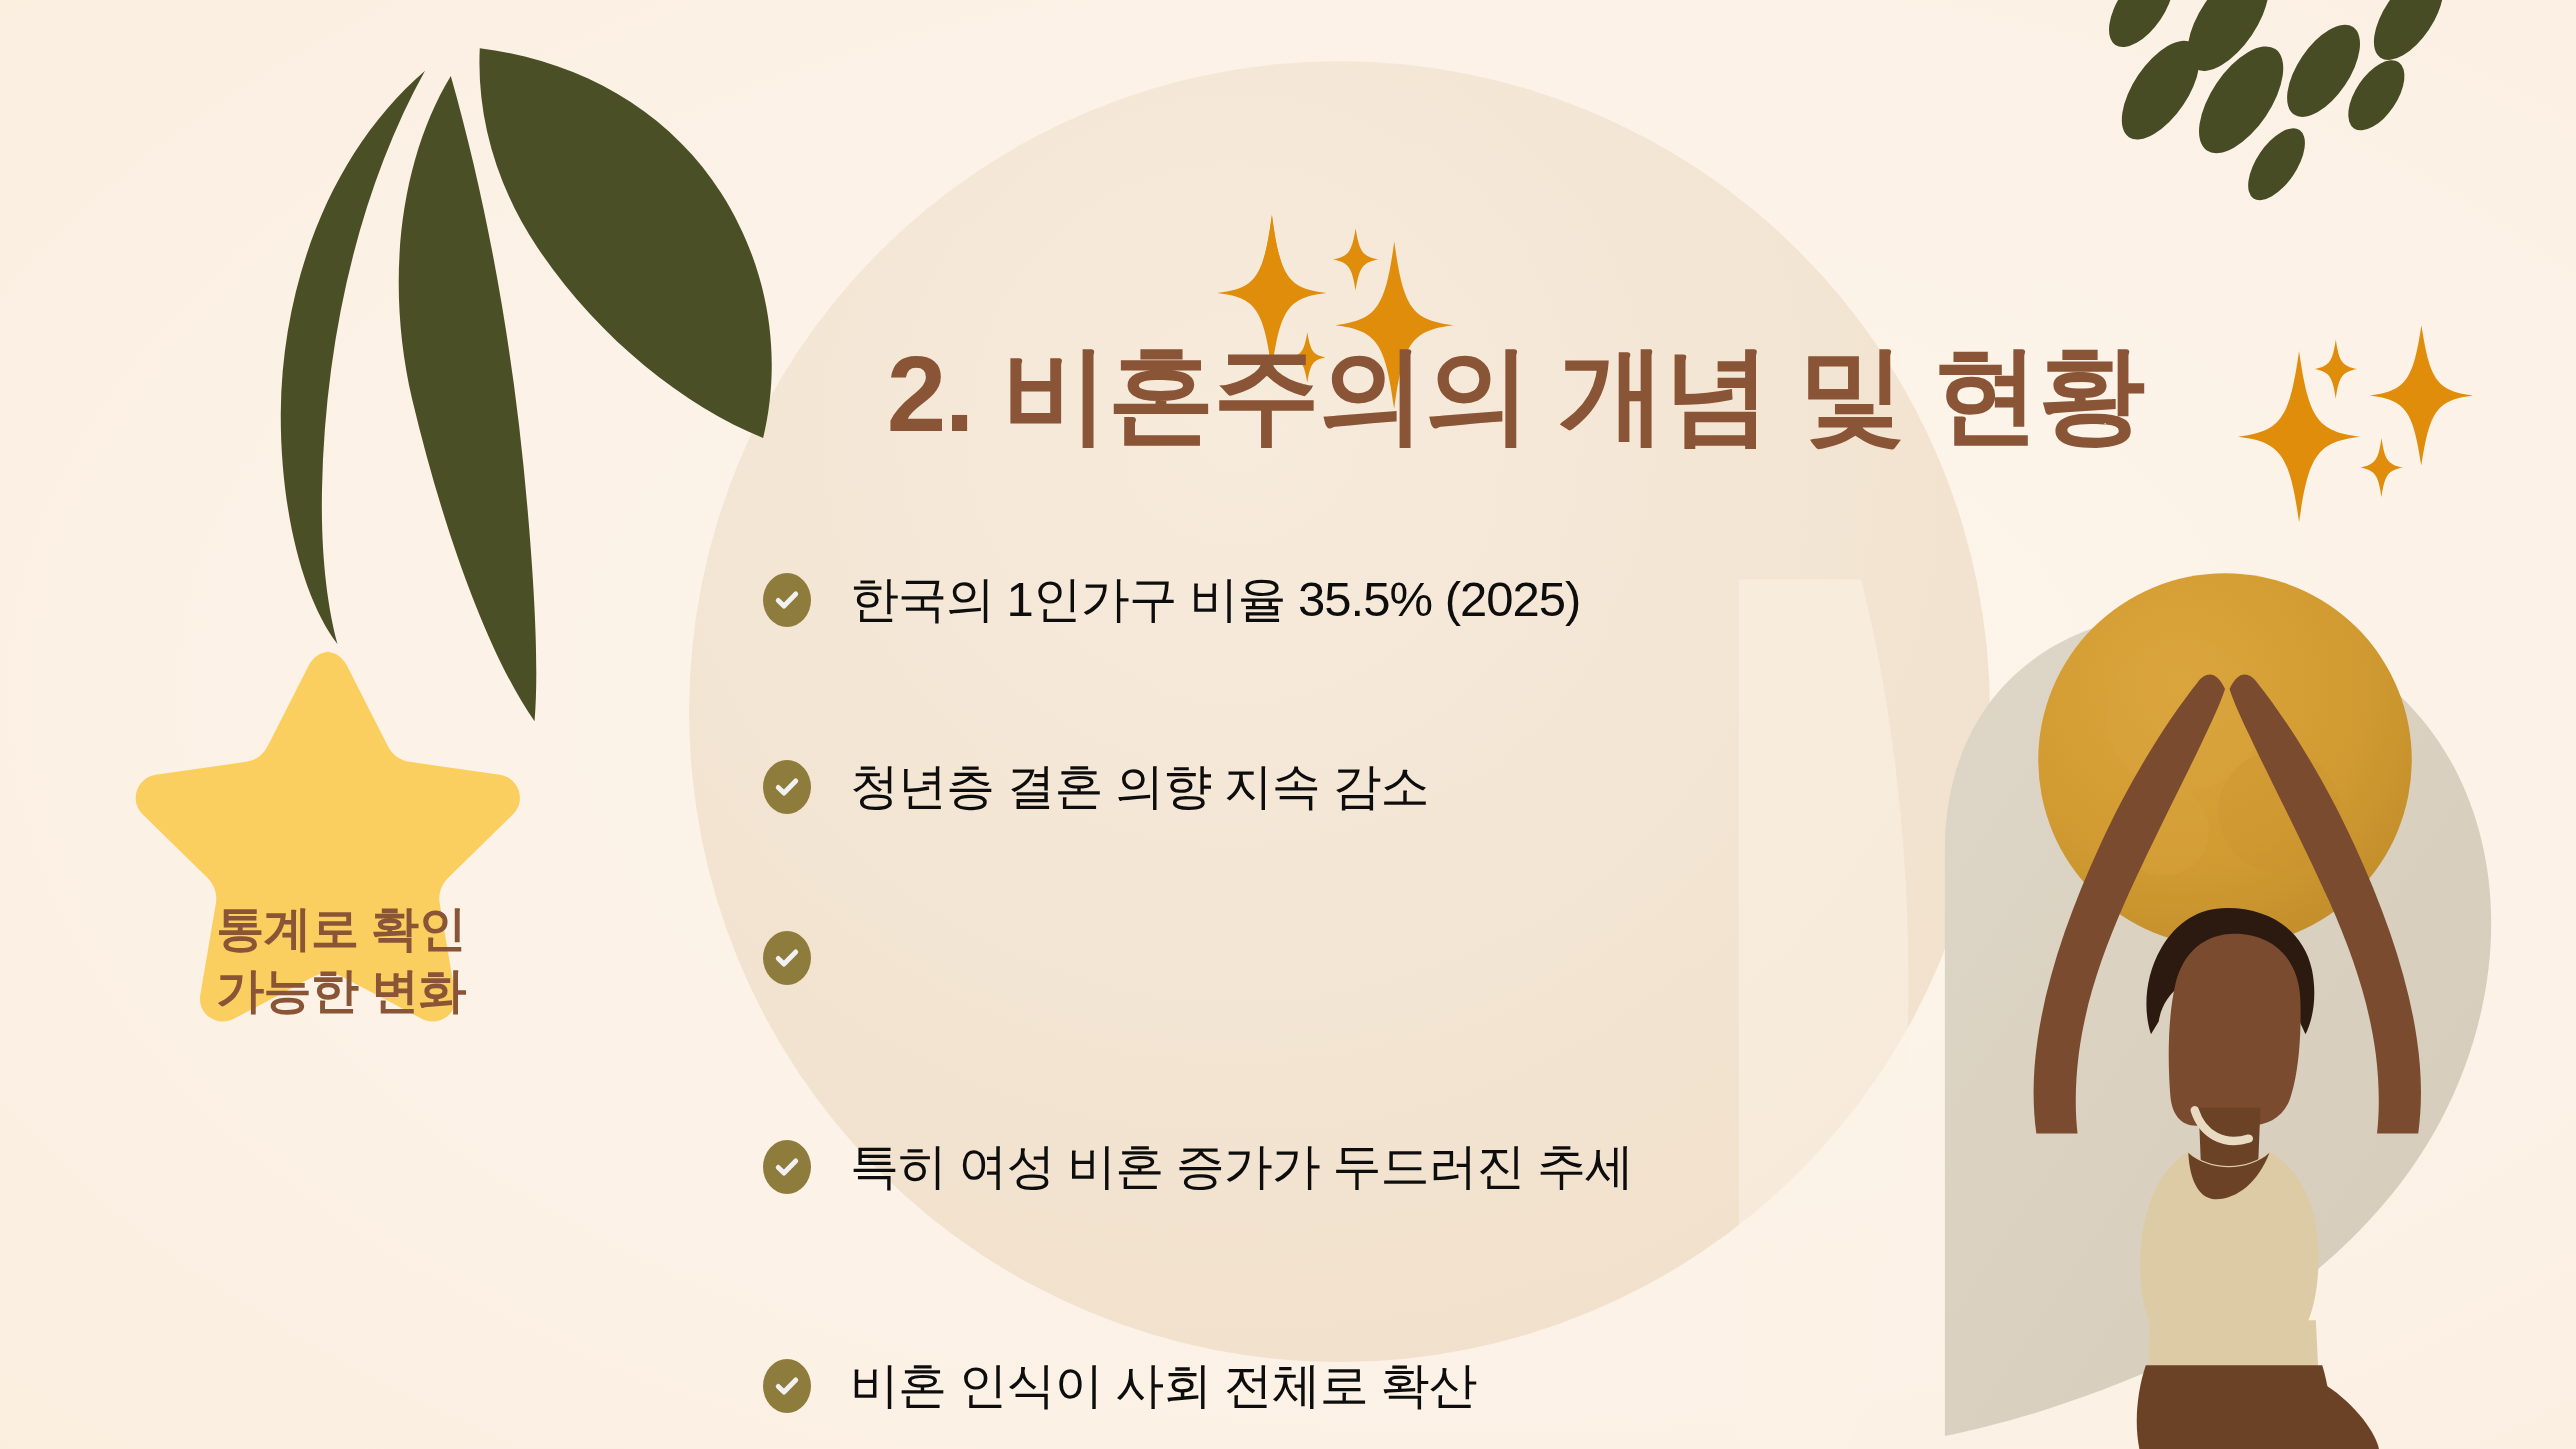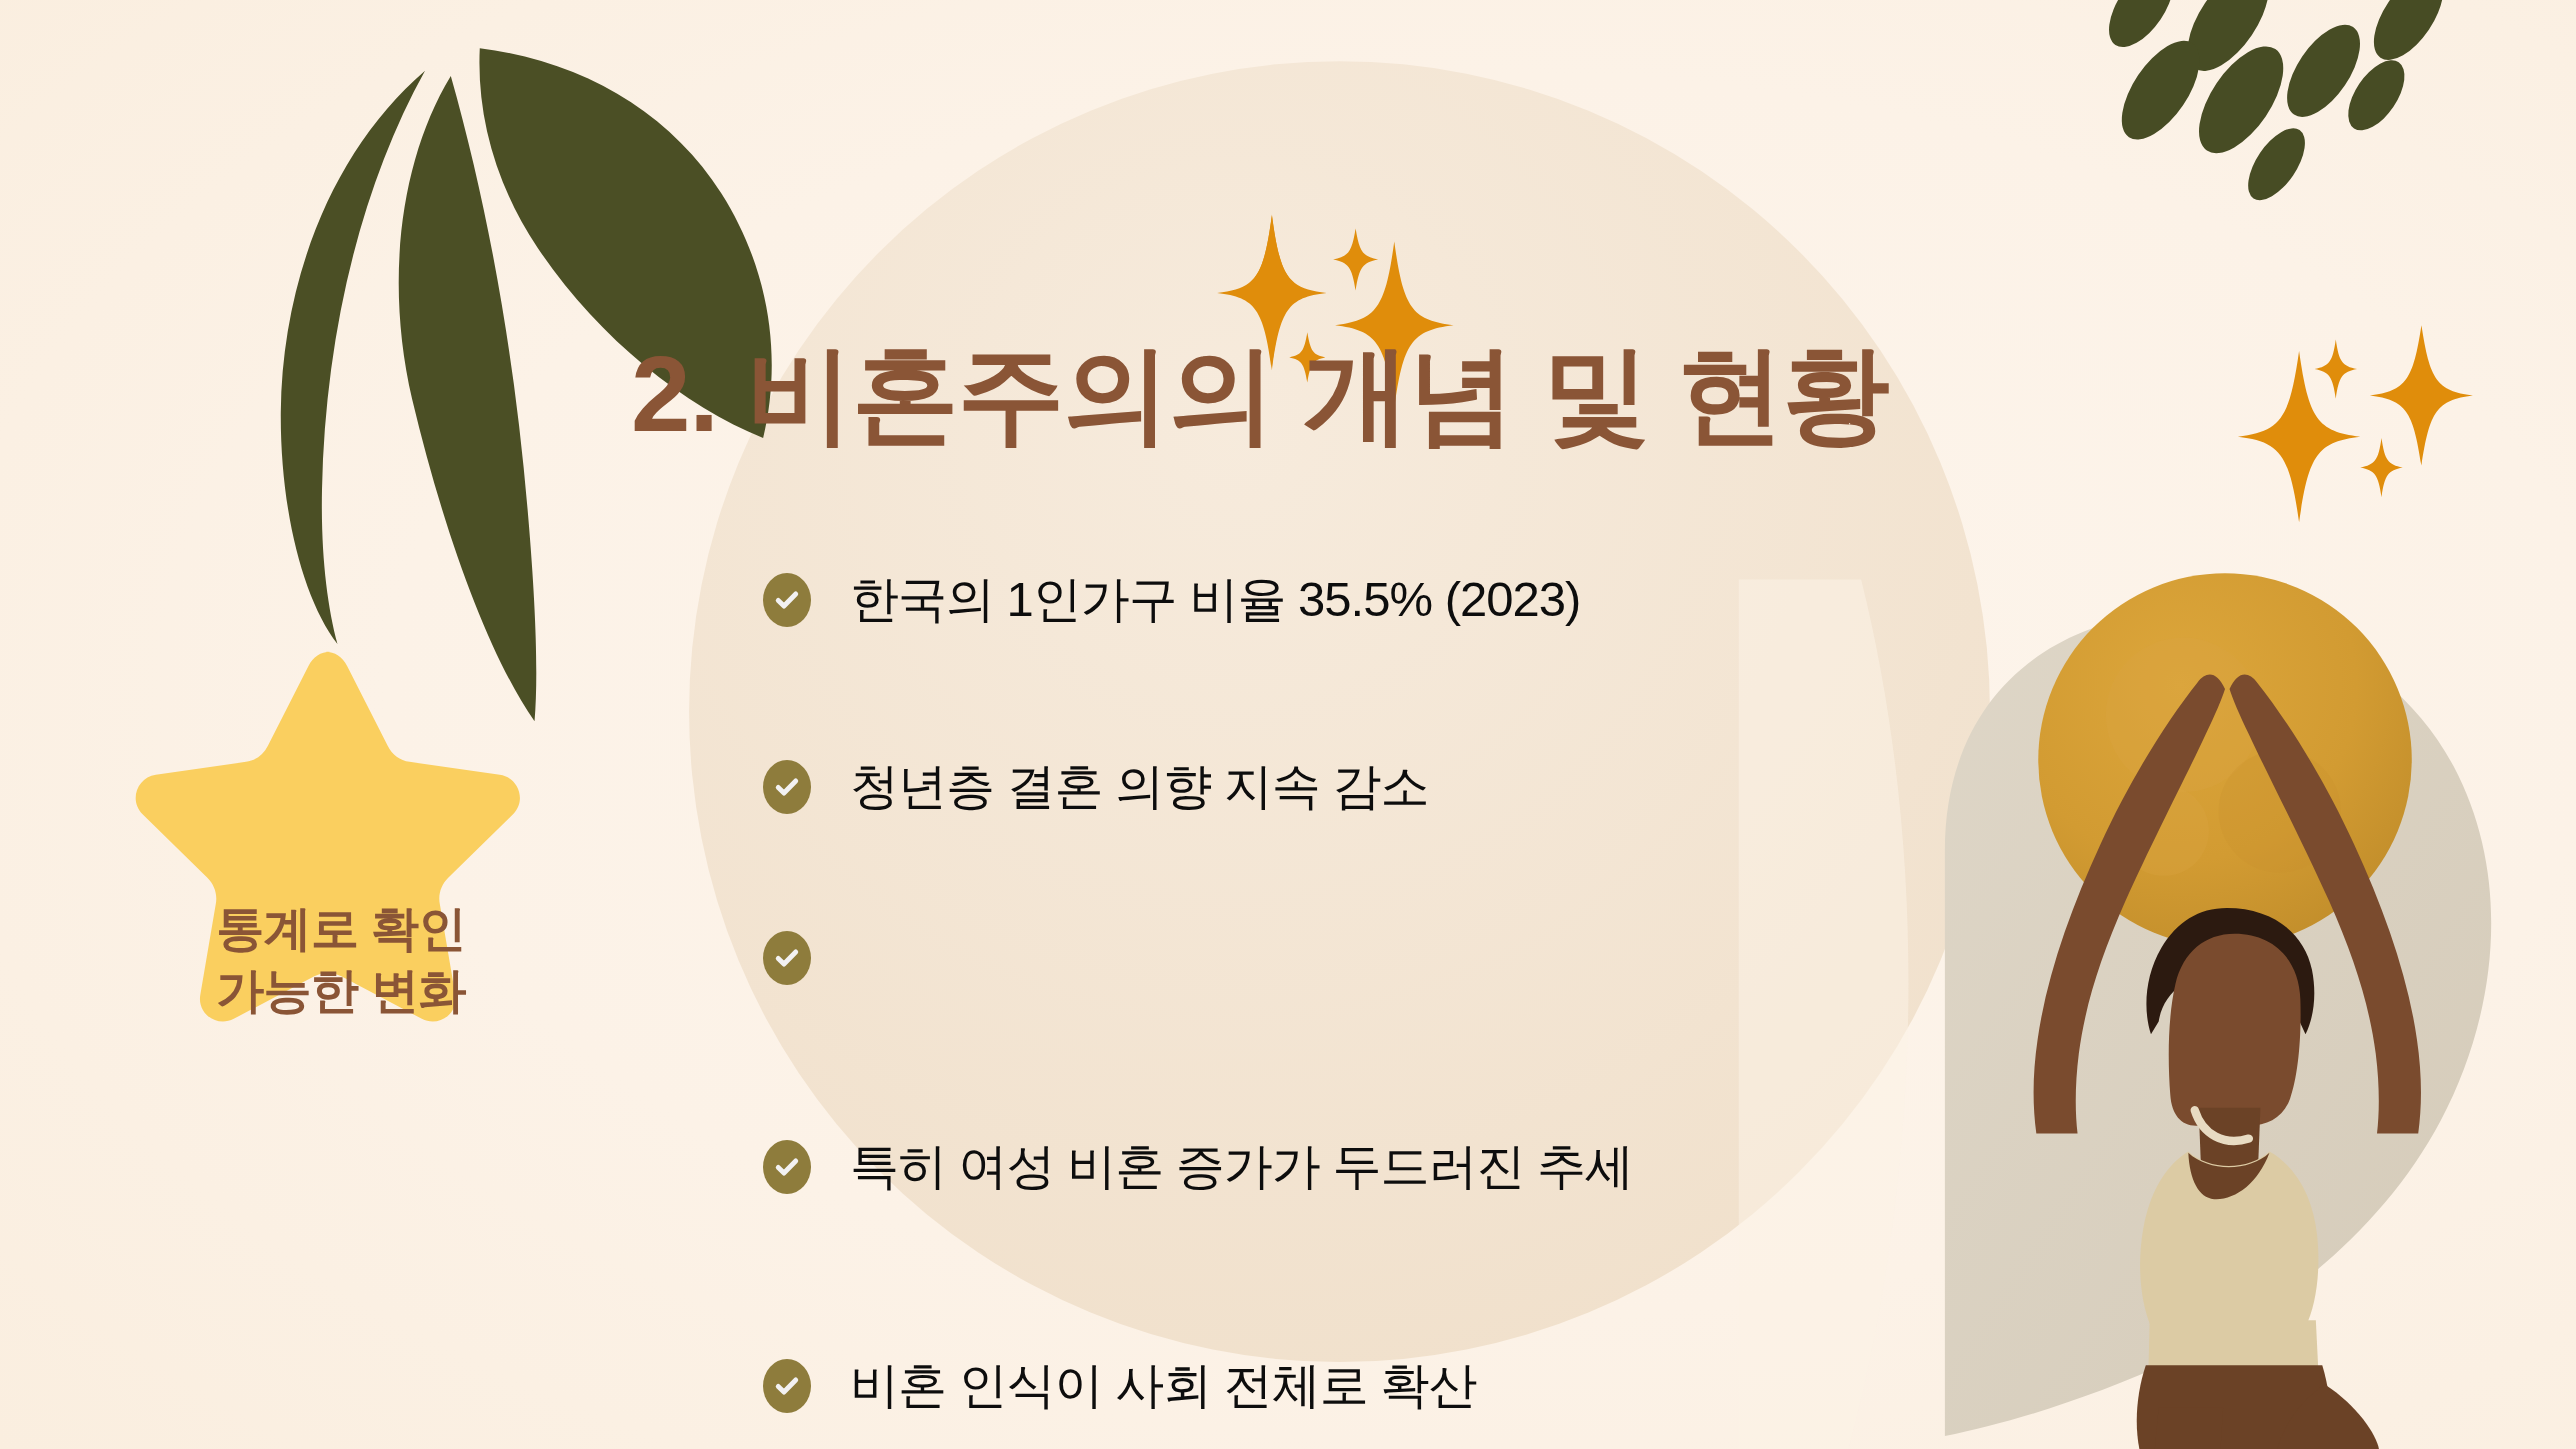--- a/index.html
+++ b/index.html
@@ -30,21 +30,21 @@
     letter-spacing:-0.6px;
     white-space:pre-line;
     z-index:40;
   }
 
   
   #slide-title{
     position:absolute;
     left:631px; top:338px;
     width:1513px;
-    text-align:left;
+    text-align:right;
     color:#8a5536;
     font-size:107px;
     font-weight:700;
     letter-spacing:-1.3px;
     line-height:1.06;
     z-index:40;
   }
 
   
   #bullet-list{
@@ -323,21 +323,21 @@
   <h1 id="slide-title">2. 비혼주의의 개념 및 현황</h1>
 
   <div id="bullet-list">
 
     <div class="bullet-row" style="top:0px;left:0;">
       <span class="check-badge">
         <svg viewBox="0 0 24 24" aria-hidden="true">
           <path d="M4.5 12.4 L9.4 17.2 L19.5 6.8" fill="none" stroke="#F2F1F2" stroke-width="4.2" stroke-linecap="round" stroke-linejoin="round"></path>
         </svg>
       </span>
-      <span class="bullet-text">한국의 1인가구 비율 35.5% (2023)</span>
+      <span class="bullet-text">한국의 1인가구 비율 35.5% (2025)</span>
     </div>
 
     <div class="bullet-row" style="top:187px;left:0;justify-content:center;">
       <span class="check-badge">
         <svg viewBox="0 0 24 24" aria-hidden="true">
           <path d="M4.5 12.4 L9.4 17.2 L19.5 6.8" fill="none" stroke="#F2F1F2" stroke-width="4.2" stroke-linecap="round" stroke-linejoin="round"></path>
         </svg>
       </span>
       <span class="bullet-text">청년층 결혼 의향 지속 감소</span>
     </div>

